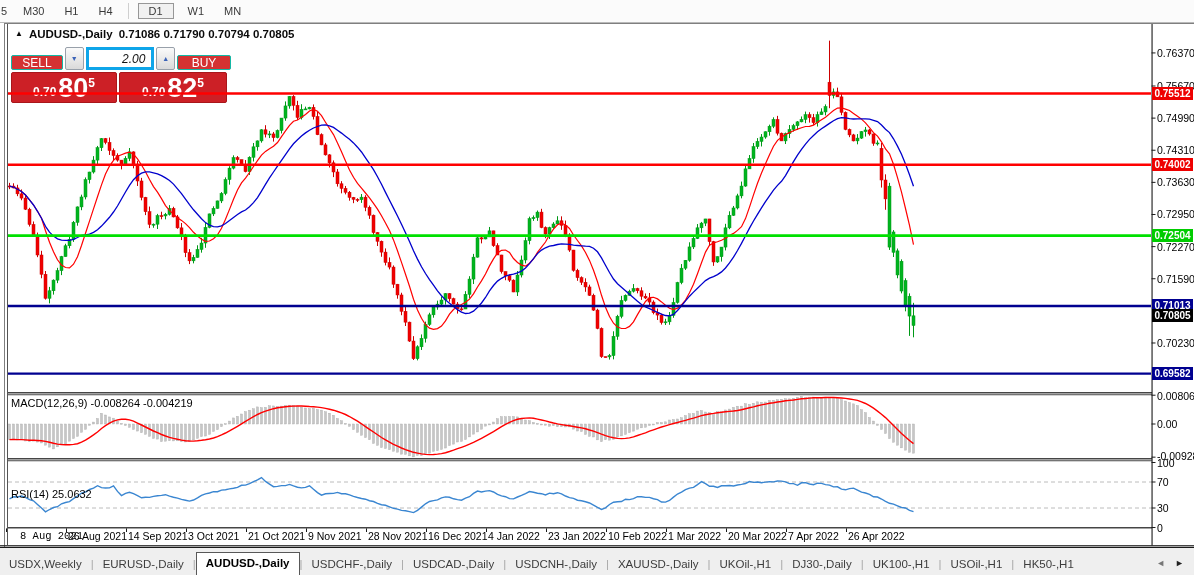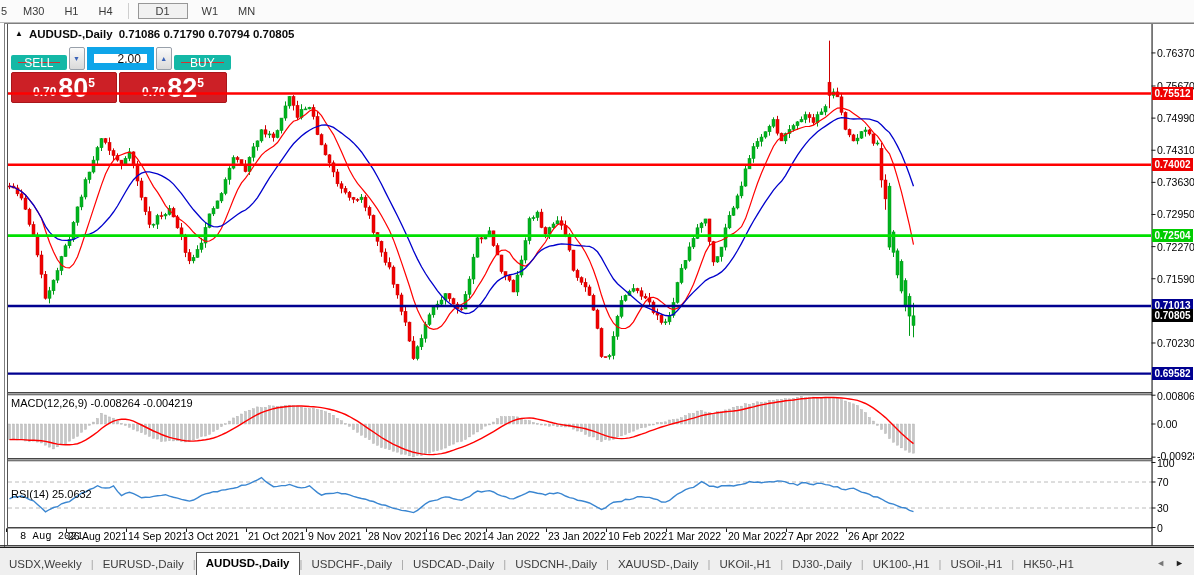--- a/index.html
+++ b/index.html
@@ -3,39 +3,39 @@
 <meta charset="utf-8">
 <style>
   html,body{margin:0;padding:0;background:#fff;}
   body{width:1194px;height:575px;overflow:hidden;position:relative;
        font-family:"Liberation Sans","DejaVu Sans",sans-serif;-webkit-font-smoothing:none;}
   
   .tf-toolbar{position:absolute;left:0;top:0;width:1194px;height:22px;background:#fbfbfb;
       border-bottom:1px solid #b9b9b9;display:flex;align-items:center;}
   .tf-btn{font-size:11px;color:#3a3a3a;padding:2px 6px;margin:0 4px;cursor:default;white-space:nowrap;}
   .tf-btn.first{width:8px;overflow:hidden;margin-left:0;padding:2px 0 2px 1px;}
-  .tf-btn.sel{background:#f1f1f1;border:1px solid #979797;padding:1px 17px;}
+  .tf-btn.sel{background:#f1f1f1;border:1px solid #979797;padding:1px 10px;}
   .tf-sep{width:1px;height:16px;background:#cfcfcf;margin:0 5px;}
   
   .win{position:absolute;left:4px;top:23px;width:1189px;height:552px;background:#fff;
        border-left:1px solid #7f7f7f;border-top:1px solid #7f7f7f;}
   .title-row{position:absolute;left:10px;top:4px;font-size:11.5px;font-weight:700;color:#0a0a0a;
        display:flex;align-items:center;gap:6px;}
   .title-row .tri{font-size:8px;position:relative;top:-1px;}
   .title-row .ohlc{font-weight:700;}
   
   .trade{position:absolute;left:6px;top:23px;width:220px;}
   .trow1{display:flex;height:23px;gap:2px;}
-  .btn-red{background:#d43232;border:7px solid #14b8a6;border-radius:2px;color:#fff;
+  .btn-red{background:#d43232;border:1px solid #14b8a6;border-radius:2px;color:#fff;
        font-size:12px;display:flex;align-items:center;justify-content:center;margin-top:8px;}
   .sellb{width:51px;} .buyb{width:53px;}
   .spin{width:17px;background:linear-gradient(#fafafa,#dadada);border:1px solid #98a0aa;
        border-radius:2px;color:#3b63b8;font-size:7px;display:flex;align-items:center;justify-content:center;}
-  .vol{width:58px;background:#fff;border:7px solid #0ea5e9;font-size:12px;color:#111;
-       text-align:right;padding:0 6px 0 0;display:flex;align-items:center;justify-content:flex-end;}
+  .vol{width:58px;background:#fff;border:3px solid #0ea5e9;font-size:12px;color:#111;
+       text-align:right;padding:0 6px 0 0;display:flex;align-items:center;justify-content:flex-end;font-style:italic;}
   .trow2{display:flex;gap:2px;margin-top:2px;height:31px;}
   .pricebox{background:#cc2026;border:1px solid #a8161b;border-radius:2px;color:#fff;
        display:flex;align-items:flex-end;justify-content:center;padding-bottom:2px;}
   .pb-sell{width:104px;} .pb-buy{width:106px;}
   .pb-pre{font-size:12px;font-weight:700;margin-right:2px;line-height:16px;}
   .pb-big{font-size:27px;font-weight:700;line-height:24px;text-align:right;}
   .pb-sup{font-size:12px;font-weight:700;position:relative;top:-12px;line-height:10px;}
   
   .ax-lbl{position:absolute;left:1157px;font-size:10.5px;color:#000;white-space:nowrap;}
   .badge{position:absolute;left:1152px;width:41px;height:13px;line-height:13px;text-align:center;

